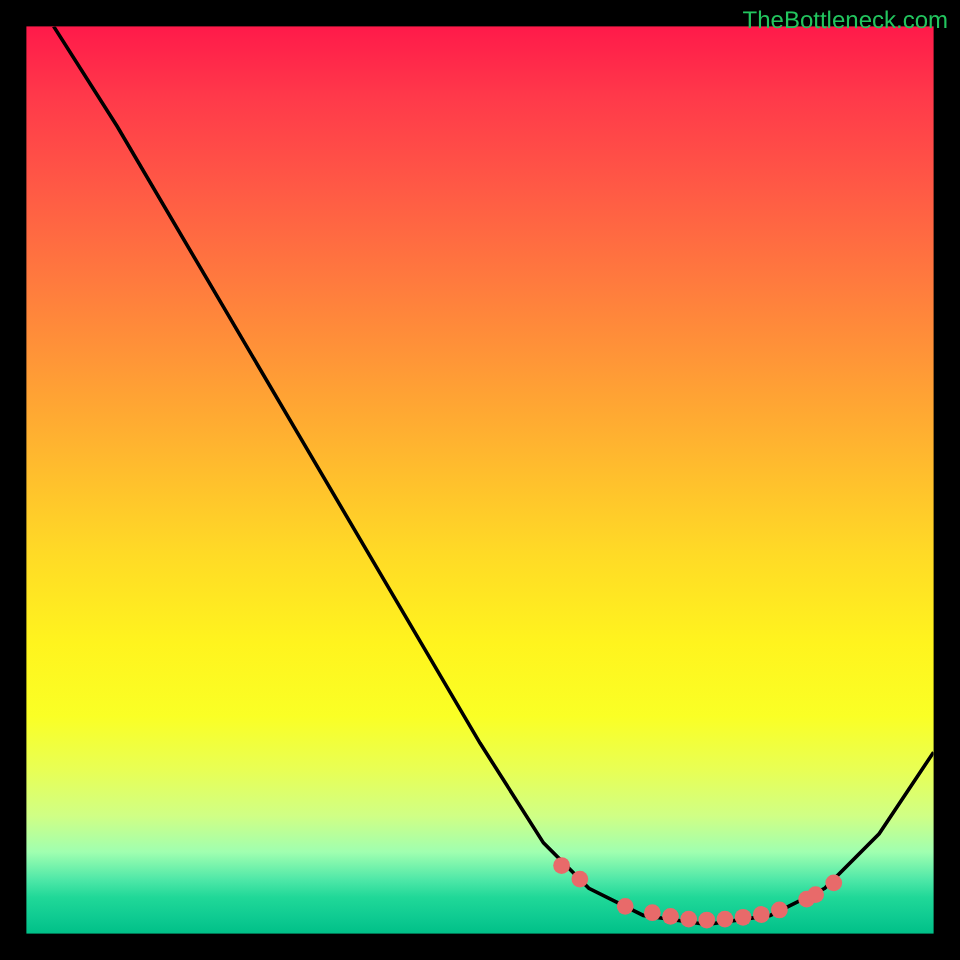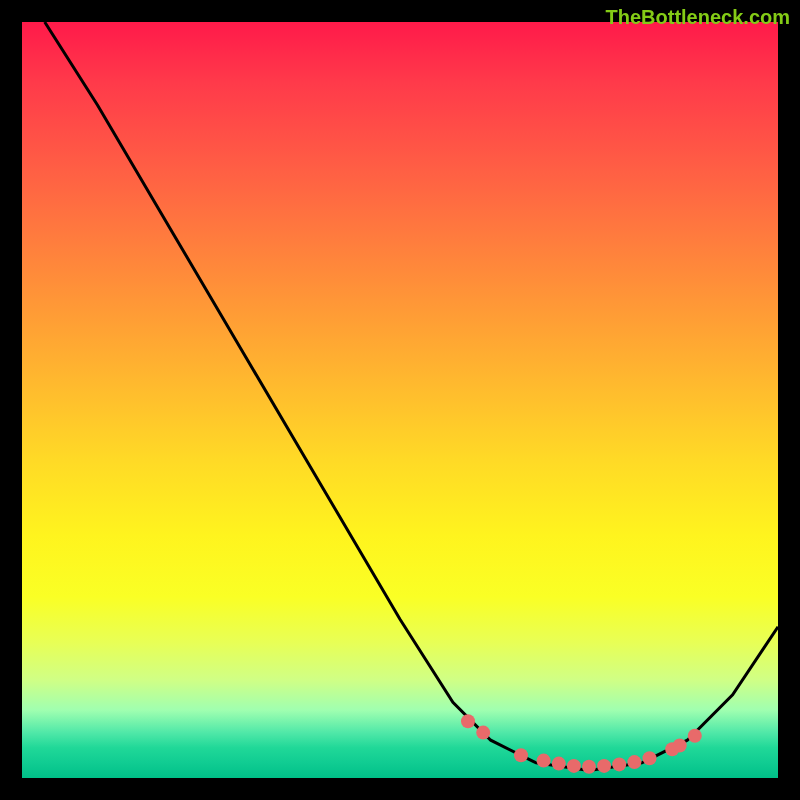--- a/index.html
+++ b/index.html
@@ -8,23 +8,23 @@
     background: #000;
     width: 800px;
     height: 800px;
     position: relative;
     font-family: Arial, sans-serif;
   }
   .attribution {
     position: absolute;
     top: 6px;
     right: 10px;
-    color: #84cc16;
+    color: #22c55e;
     font-size: 20px;
-    font-weight: 700;
+    font-weight: 400;
     z-index: 10;
   }
   .plot-area {
     position: absolute;
     left: 22px;
     top: 22px;
     width: 756px;
     height: 756px;
     background: linear-gradient(to bottom,
       #ff1a4a 0%,

